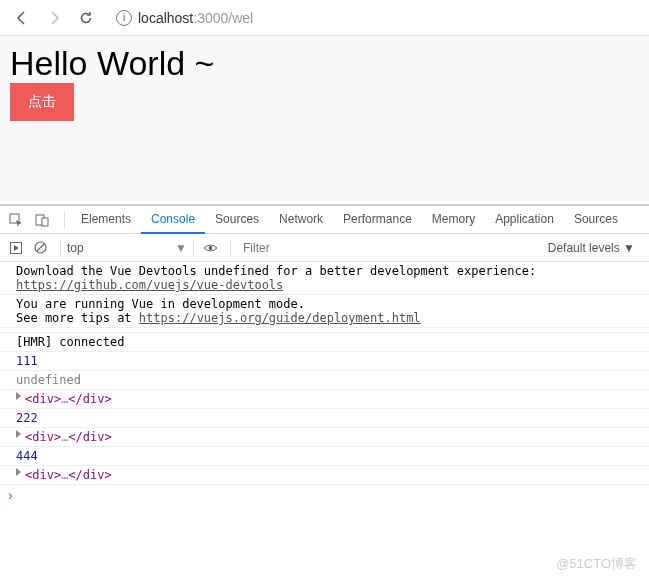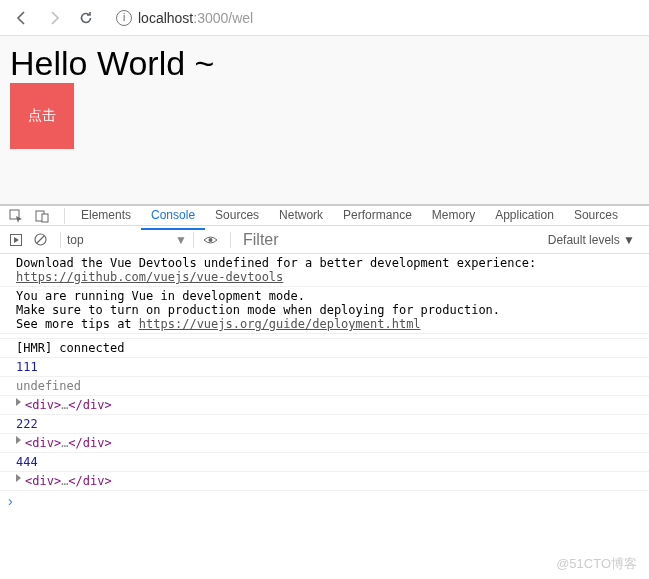--- a/index.html
+++ b/index.html
@@ -5,31 +5,31 @@
 *{box-sizing:border-box;margin:0;padding:0}
 body{font-family:"Segoe UI",Arial,sans-serif;font-size:13px;background:#fff;width:649px}
 .navbar{display:flex;align-items:center;height:36px;padding:0 6px;border-bottom:1px solid #e0e0e0}
 .nav-icon{width:24px;height:24px;display:flex;align-items:center;justify-content:center;margin:0 4px;color:#5f6368}
 .nav-icon.disabled{color:#bdbdbd}
 .info-icon{width:16px;height:16px;border:1px solid #777;border-radius:50%;display:inline-flex;align-items:center;justify-content:center;font-size:10px;margin-right:6px;color:#555}
 .url{color:#333;font-size:14px}
 .url .path{color:#999}
 .content{padding:4px 10px 20px;background:#f9f9f9;min-height:168px}
 h1{font-size:34px;font-weight:400;margin:4px 0 0}
-.btn-red{background:#ef5b5b;color:#fff;border:none;padding:24px 18px;font-size:14px;cursor:pointer}
+.btn-red{background:#ef5b5b;color:#fff;border:none;padding:10px 18px;font-size:14px;cursor:pointer}
 .devtools{border-top:2px solid #ccc;background:#fff}
-.dt-tabs{display:flex;align-items:center;height:20px;border-bottom:1px solid #ddd;padding:0 6px}
+.dt-tabs{display:flex;align-items:center;height:28px;border-bottom:1px solid #ddd;padding:0 6px}
 .dt-ico{width:20px;height:20px;display:flex;align-items:center;justify-content:center;margin-right:6px;color:#666}
 .tab{padding:6px 10px;font-size:12px;color:#555;cursor:pointer}
 .tab.active{color:#1a73e8;border-bottom:2px solid #1a73e8;margin-bottom:-1px}
 .dt-toolbar{display:flex;align-items:center;height:28px;border-bottom:1px solid #ddd;padding:0 6px;font-size:12px;color:#555}
 .tb-ico{width:20px;height:20px;display:flex;align-items:center;justify-content:center;margin-right:4px;color:#666}
 .tb-sep{width:1px;height:16px;background:#ddd;margin:0 6px}
 .ctx{display:flex;align-items:flex-start;min-width:120px}
-.filter-input{border:none;outline:none;font-size:16px;color:#3b82f6;flex:1;padding:0 6px}
+.filter-input{border:none;outline:none;font-size:12px;color:#3b82f6;flex:1;padding:0 6px}
 .levels{margin-left:auto;padding-right:8px}
 .console{font-family:Consolas,Menlo,monospace;font-size:12px}
 .console-line{padding:2px 16px;border-bottom:1px solid #f0f0f0}
 .console-line a{color:#545454;text-decoration:underline}
 .num{color:#1a1aa6}
 .undef{color:#808080}
 .dom-line{display:flex;align-items:flex-start}
 .arrow{display:inline-block;width:0;height:0;border-left:5px solid #888;border-top:4px solid transparent;border-bottom:4px solid transparent;margin-right:4px}
 .tag{color:#881280}
 .dots{color:#888}
@@ -123,21 +123,20 @@
       </div>
     <div class="tb-sep"></div>
     <input class="filter-input" placeholder="Filter" style="">
     <div class="levels">Default levels ▼</div>
   </div>
 
   <div class="console" id="console-body">
       <div class="console-line"><div>Download the Vue Devtools undefined for a better development experience:</div><a href="#">https://github.com/vuejs/vue-devtools</a></div>
       <div class="console-line">
         <div>You are running Vue in development mode.</div>
-        <div>Make sure to turn on production mode when deploying for production.</div>
         <div>See more tips at <a href="#">https://vuejs.org/guide/deployment.html</a></div>
       </div>
       <div class="console-line"></div>
       <div class="console-line">[HMR] connected</div>
       <div class="console-line num">111</div>
       <div class="console-line undef">undefined</div>
       <div class="console-line dom-line">
         <span class="arrow"></span>
         <span class="tag">&lt;div&gt;</span>
         <span class="dots">…</span>

